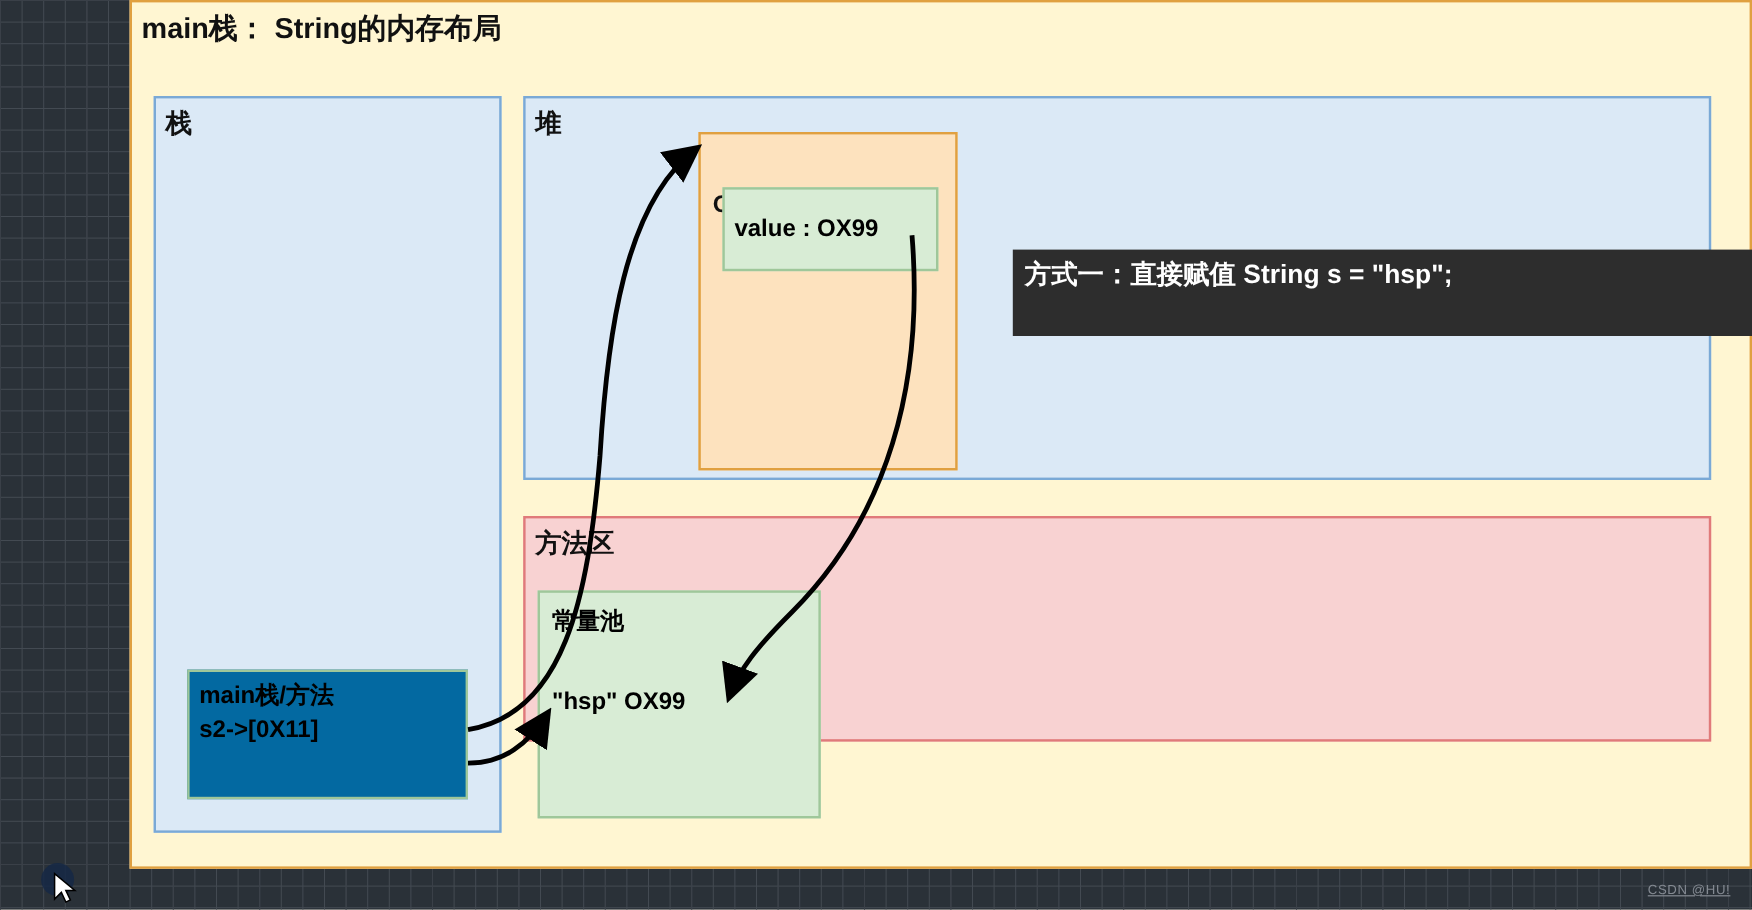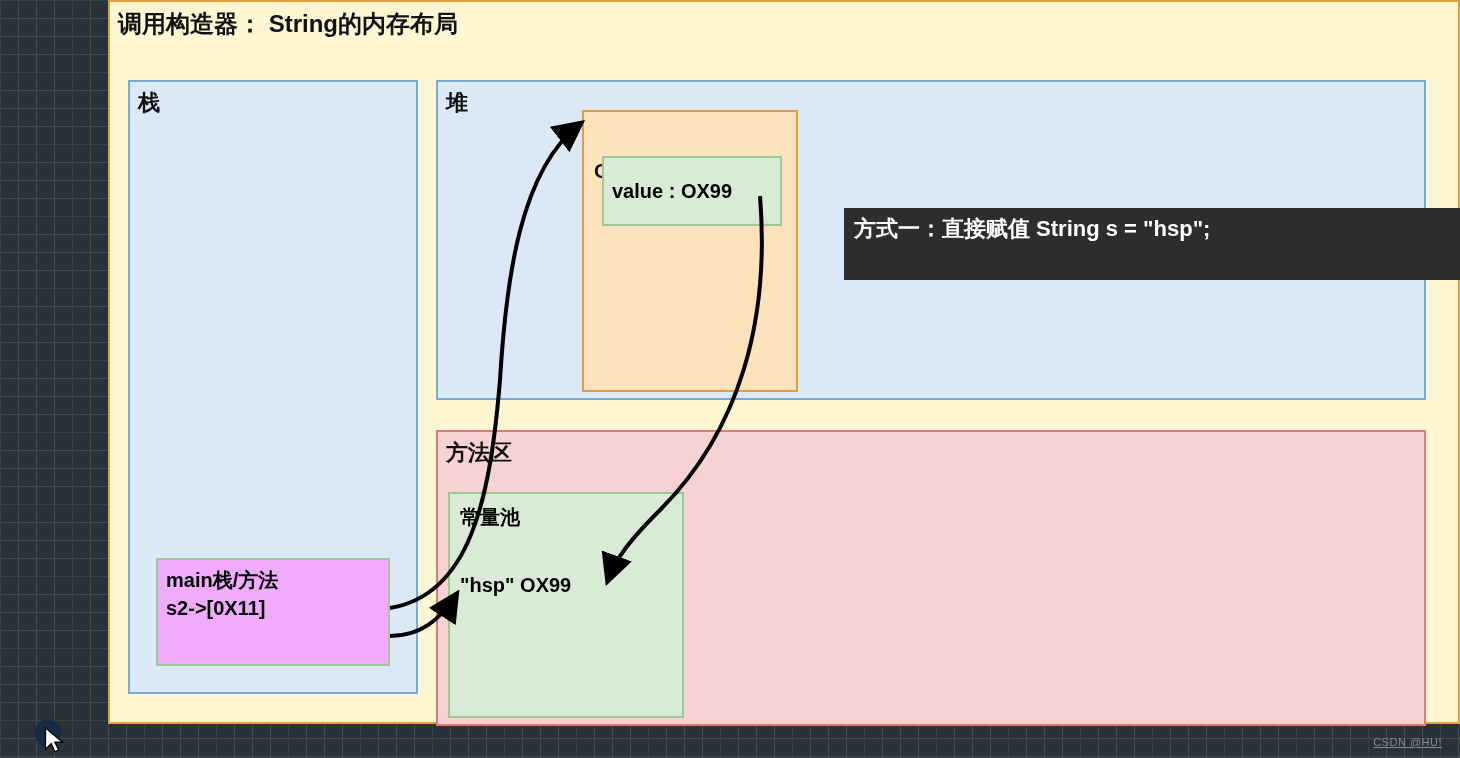--- a/index.html
+++ b/index.html
@@ -14,43 +14,43 @@
       linear-gradient(90deg,#434a52 1px,transparent 1px);
     background-size:72px 72px,72px 72px,18px 18px,18px 18px;
   }
   .box{position:absolute;box-sizing:border-box;}
   
   .jvm-panel{left:108px;top:0;width:1352px;height:724px;background:#fff6d2;border:2px solid #e0a040;}
   .panel-title{position:absolute;left:8px;top:6px;font-size:24px;color:#111;}
   .stack{left:128px;top:80px;width:290px;height:614px;background:#dbe9f6;border:2px solid #7aa9d6;}
   .region-label{position:absolute;left:8px;top:6px;font-size:22px;color:#111;}
   .heap{left:436px;top:80px;width:990px;height:320px;background:#dbe9f6;border:2px solid #7aa9d6;}
-  .method-area{left:436px;top:430px;width:990px;height:296px;background:#f8d2d2;border:2px solid #e07a7a;}
+  .method-area{left:436px;top:430px;width:990px;height:188px;background:#f8d2d2;border:2px solid #e07a7a;}
   .ox11{left:582px;top:110px;width:216px;height:282px;background:#fde2be;border:2px solid #e0a040;}
   .value-box{left:602px;top:156px;width:180px;height:70px;background:#d8ecd5;border:2px solid #9fc79a;display:flex;align-items:center;padding-left:8px;font-size:20px;}
-  .const-pool{left:448px;top:492px;width:236px;height:226px;background:#d8ecd5;border:2px solid #9fc79a;}
+  .const-pool{left:448px;top:492px;width:236px;height:190px;background:#d8ecd5;border:2px solid #9fc79a;}
   .const-label{position:absolute;left:10px;top:10px;font-size:20px;}
   .const-entry{position:absolute;left:10px;top:80px;font-size:20px;}
-  .main-stack{left:156px;top:558px;width:234px;height:108px;background:#f0abfc;border:2px solid #9fc79a;padding:6px 8px;font-size:20px;line-height:1.4;}
+  .main-stack{left:156px;top:558px;width:234px;height:108px;background:#0369a1;border:2px solid #9fc79a;padding:6px 8px;font-size:20px;line-height:1.4;}
   
   .anno{left:844px;top:208px;width:616px;height:72px;background:#2d2d2d;color:#fff;font-size:22px;padding:6px 10px;line-height:1.35;}
   
   .lbl{position:absolute;font-size:20px;color:#111;margin-top:44px;}
   .watermark{position:absolute;right:18px;bottom:10px;color:#848a92;font-size:11px;font-weight:400;letter-spacing:.5px;text-decoration:underline;}
   
   .cursor{position:absolute;left:33px;top:718px;width:40px;height:40px;pointer-events:none;}
   .arrows{position:absolute;left:0;top:0;pointer-events:none;}
 </style>
 </head>
 <body>
 
 <div class="grid-bg"></div>
 
 <div class="box jvm-panel">
-  <div class="panel-title">调用构造器：  String的内存布局</div>
+  <div class="panel-title">main栈：  String的内存布局</div>
 </div>
 
 <div class="box stack">
   <div class="region-label">栈</div>
 </div>
 
 <div class="box heap">
   <div class="region-label">堆</div>
 </div>
 

